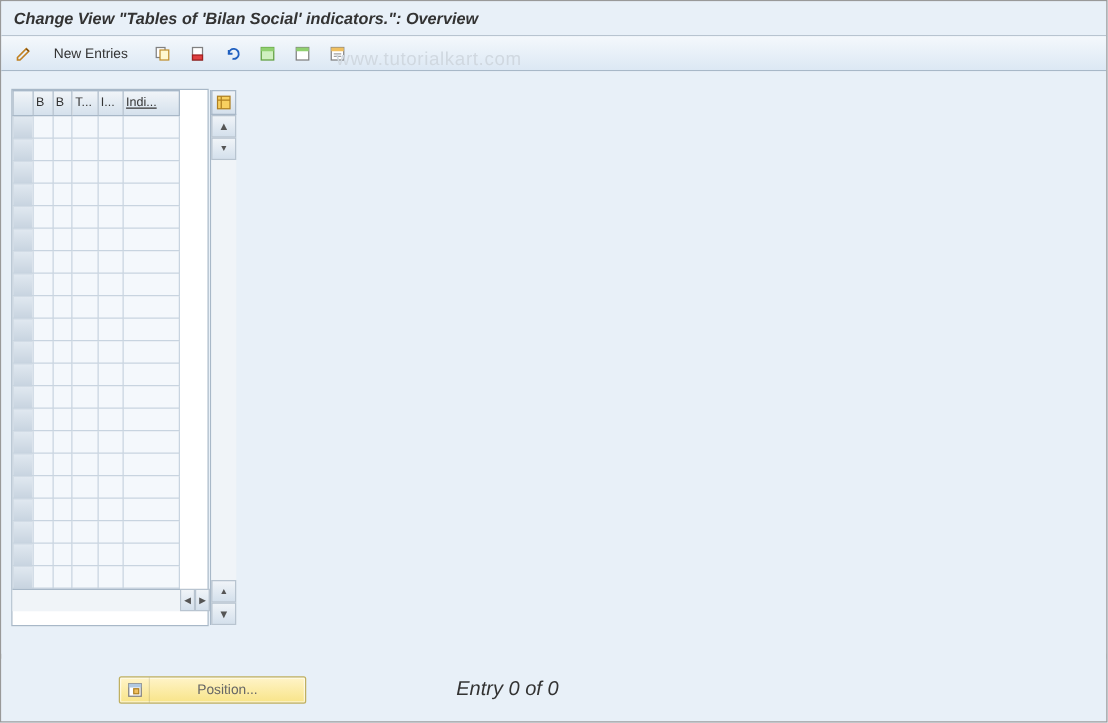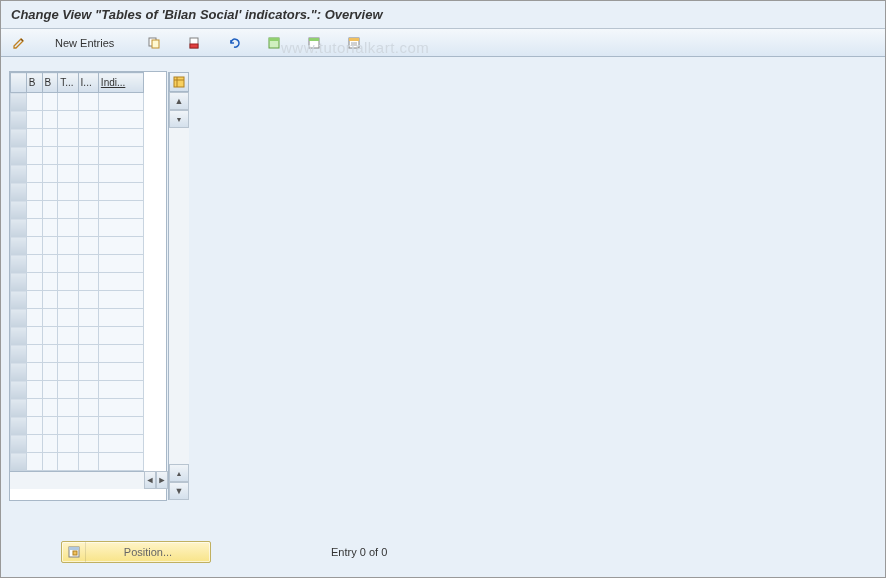--- a/index.html
+++ b/index.html
@@ -23,42 +23,42 @@
       font-weight: bold;
       font-style: italic;
       color: #333;
     }
     .toolbar {
       background: linear-gradient(to bottom, #f4f8fc, #dce8f4);
       padding: 4px 8px;
       border-bottom: 1px solid #a8b8c8;
       display: flex;
       align-items: center;
-      gap: 20px;
+      gap: 8px;
       height: 28px;
     }
     .tb-btn {
       width: 20px;
       height: 20px;
       display: inline-flex;
       align-items: center;
       justify-content: center;
       cursor: pointer;
       border-radius: 2px;
     }
     .new-entries {
       font-size: 11px;
       color: #333;
       padding: 2px 6px;
       cursor: pointer;
       margin-right: 4px;
     }
     .watermark {
       position: absolute;
-      left: 280px;
+      left: 268px;
       top: 38px;
       font-size: 15px;
       color: #d0d8e0;
       letter-spacing: 0.5px;
       pointer-events: none;
     }
     .content-area {
       position: relative;
       background: #e8f0f8;
       height: calc(100% - 110px);
@@ -174,21 +174,21 @@
     }
     .footer-area {
       position: absolute;
       left: 0;
       right: 0;
       bottom: 0;
       height: 50px;
       background: #e8f0f8;
       display: flex;
       align-items: center;
-      padding-left: 60px;
+      padding-left: 94px;
       gap: 120px;
     }
     .position-btn {
       display: flex;
       align-items: center;
       background: linear-gradient(to bottom, #fff4c8, #f8e488);
       border: 1px solid #c0b060;
       height: 22px;
       width: 150px;
       border-radius: 2px;
@@ -203,22 +203,23 @@
       justify-content: center;
       border-right: 1px solid rgba(0,0,0,0.1);
     }
     .position-btn .lbl {
       flex: 1;
       text-align: center;
       font-size: 11px;
       color: #666;
     }
     .entry-status {
-      font-size: 11px;
+      font-size: 16px;
       color: #333;
+      font-style: italic;
     }
     .dot {
       position: absolute;
       left: 576px;
       top: 98px;
       width: 2px; height: 2px;
       background: #3060c0;
     }
   </style>
 </head>

